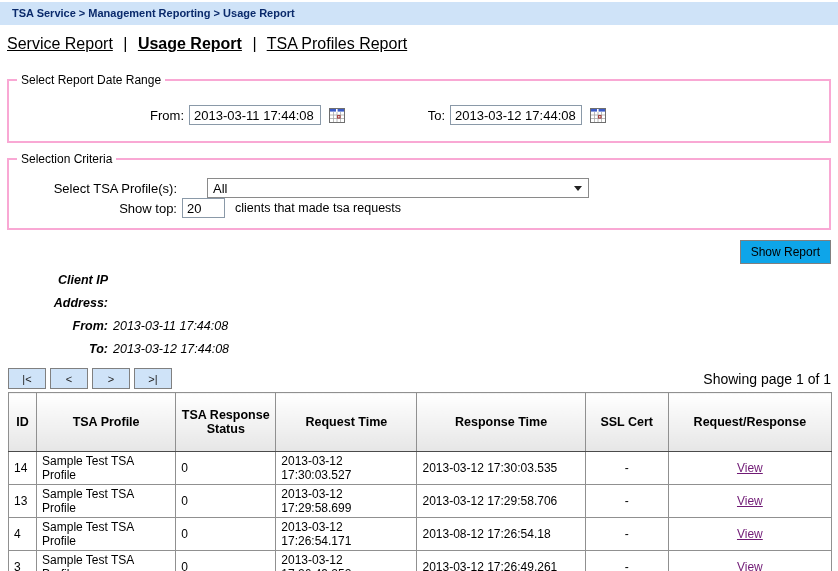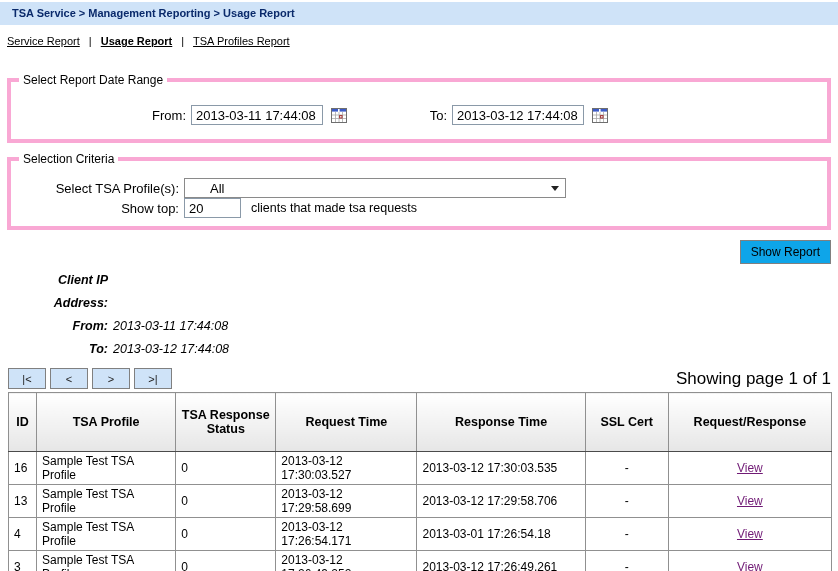--- a/index.html
+++ b/index.html
@@ -3,66 +3,66 @@
 <meta charset="utf-8">
 <style>
   * { box-sizing: border-box; margin: 0; padding: 0; }
   html, body { width: 838px; height: 571px; overflow: hidden; background: #fff;
     font-family: "Liberation Sans", sans-serif; color: #000; }
 
   .titlebar { margin-top: 2px; height: 23px; background: #cfe3f8;
     font-size: 11px; font-weight: bold; color: #0a2a6b;
     line-height: 23px; padding-left: 12px; }
 
-  .nav { margin: 10px 0 0 7px; font-size: 11px; height: 16px; }
+  .nav { margin: 10px 0 0 7px; font-size: 16px; height: 16px; }
   .nav a { color: #000; text-decoration: underline; cursor: pointer; }
   .nav a.active { font-weight: bold; }
   .nav .sep { margin: 0 6px; color: #000; }
 
-  fieldset { border: 4px solid #f9a8d4; margin: 0 7px; padding: 0; }
+  fieldset { border: 2px solid #f9a8d4; margin: 0 7px; padding: 0; }
   legend { font-size: 12px; margin-left: 8px; padding: 0 4px; }
   .fs1 { margin-top: 22px; height: 70px; }
   .fs2 { margin-top: 9px; height: 78px; }
 
   .date-row { display: flex; align-items: center; margin-top: 18px; font-size: 13px; }
   .lbl-from { width: 175px; text-align: right; }
   .lbl-to { margin-left: 78px; width: 22px; text-align: right; }
   .txt { height: 20px; border: 1px solid #8a99a8; font-size: 13px;
     padding-left: 4px; font-family: "Liberation Sans", sans-serif; }
   .txt-date { width: 132px; margin-left: 5px; }
   .cal-icon { margin-left: 8px; width: 16px; height: 15px; display: inline-block; cursor: pointer; }
 
   .crit-row { display: flex; align-items: center; font-size: 13px; }
-  .crit-row.r1 { margin-top: 12px; }
+  .crit-row.r1 { margin-top: 12px; gap: 25px; }
   .crit-row.r2 { }
   .crit-lbl { width: 168px; text-align: right; }
   .combo { position: relative; margin-left: 5px; width: 382px; height: 20px;
-    border: 1px solid #8a8a8a; background: #fff; display: flex; align-items: center; cursor: pointer; padding-left: 20px; }
+    border: 1px solid #8a8a8a; background: #fff; display: flex; align-items: center; cursor: pointer; }
   .combo-text { padding-left: 5px; font-size: 13px; }
   .combo-arrow { position: absolute; right: 6px; top: 7px; width: 0; height: 0;
     border-left: 4px solid transparent; border-right: 4px solid transparent;
     border-top: 5px solid #222; }
-  .txt-top { width: 57px; margin-left: 5px; }
+  .txt-top { width: 43px; margin-left: 5px; }
   .crit-suffix { margin-left: 10px; font-size: 12.5px; }
 
   .btn { background: #0ea5e9; border: 1px solid #808080; font-size: 12px;
     font-family: "Liberation Sans", sans-serif; padding: 4px 10px; cursor: pointer; color: #000; }
   .showreport-row { display: flex; justify-content: flex-end; margin: 10px 7px 0 0; }
 
   .info { margin: 5px 0 0 8px; font-size: 12.5px; }
   .info-line { display: flex; line-height: 23px; font-style: italic; }
   .info-label { width: 100px; text-align: right; font-weight: bold; }
   .info-value { margin-left: 5px; }
 
   .pager { margin: 7px 7px 0 8px; display: flex; justify-content: space-between;
     align-items: center; }
   .pg-btns { display: flex; gap: 4px; }
   .pg-btn { width: 38px; height: 21px; background: #cfe3f8; border: 1px solid #808080;
     font-size: 11px; color: #222; cursor: pointer; font-family: "Liberation Sans", sans-serif; }
-  .pg-status { font-size: 17px; }
+  .pg-status { font-size: 14px; }
 
   table { border-collapse: collapse; table-layout: fixed; width: 824px;
     margin: 3px 7px 0 8px; border: 1px solid #4a4a4a; }
   th { height: 40px; background: linear-gradient(#ffffff, #e6e6e6);
     font-size: 12.5px; font-weight: bold; text-align: center;
     border: 1px solid #909090; border-bottom: 1px solid #4a4a4a; padding: 15px 2px; }
   td { height: 23px; font-size: 12px; border: 1px solid #909090; padding: 2px 5px; }
   td.c { text-align: center; }
   td a { color: #701a75; text-decoration: underline; cursor: pointer; }
 </style>
@@ -167,21 +167,21 @@
       <th>TSA Profile</th>
       <th>TSA Response Status</th>
       <th>Request Time</th>
       <th>Response Time</th>
       <th>SSL Cert</th>
       <th>Request/Response</th>
     </tr>
   </thead>
   <tbody>
     <tr>
-      <td>16</td>
+      <td>14</td>
       <td>Sample Test TSA Profile</td>
       <td>0</td>
       <td>2013-03-12 17:30:03.527</td>
       <td>2013-03-12 17:30:03.535</td>
       <td class="c">-</td>
       <td class="c"><a>View</a></td>
     </tr>
     <tr>
       <td>13</td>
       <td>Sample Test TSA Profile</td>
@@ -189,21 +189,21 @@
       <td>2013-03-12 17:29:58.699</td>
       <td>2013-03-12 17:29:58.706</td>
       <td class="c">-</td>
       <td class="c"><a>View</a></td>
     </tr>
     <tr>
       <td>4</td>
       <td>Sample Test TSA Profile</td>
       <td>0</td>
       <td>2013-03-12 17:26:54.171</td>
-      <td>2013-03-01 17:26:54.18</td>
+      <td>2013-08-12 17:26:54.18</td>
       <td class="c">-</td>
       <td class="c"><a>View</a></td>
     </tr>
     <tr>
       <td>3</td>
       <td>Sample Test TSA Profile</td>
       <td>0</td>
       <td>2013-03-12 17:26:49.252</td>
       <td>2013-03-12 17:26:49.261</td>
       <td class="c">-</td>

